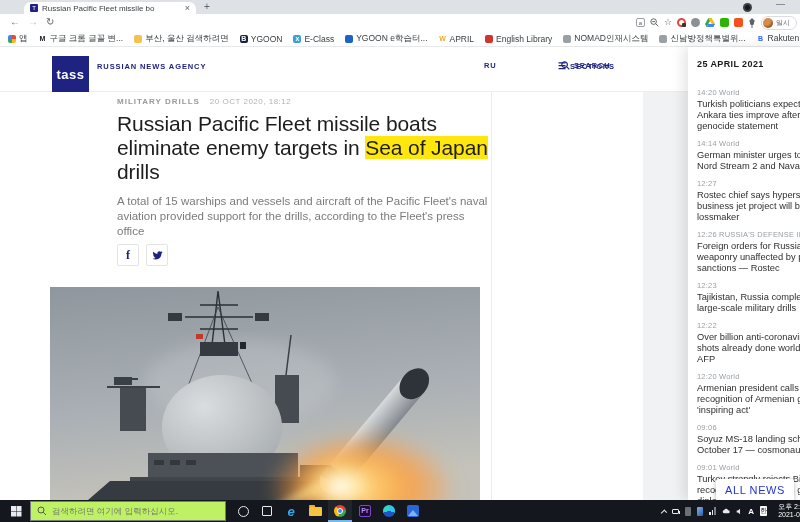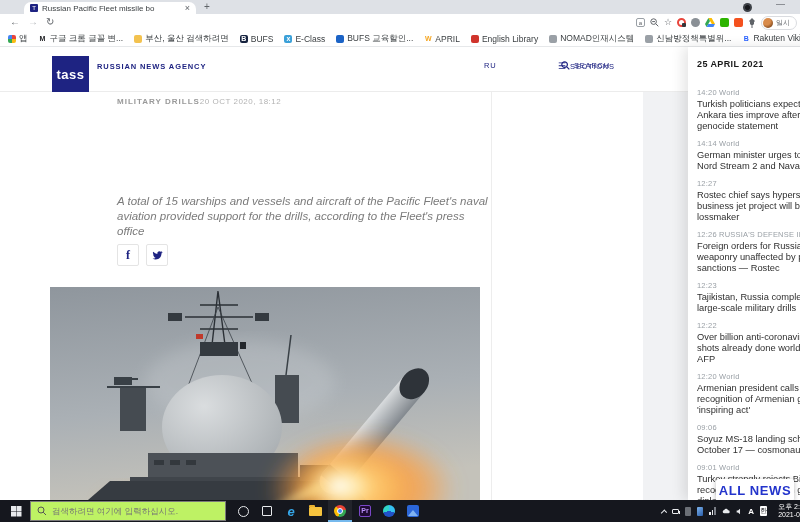--- a/index.html
+++ b/index.html
@@ -59,52 +59,52 @@
   .bi-red   { background:#d0342c; }
   .bi-globe { background:#9aa0a6; border-radius:50%; }
   .bi-vb    { color:#2962ff; }
 
   
   #site-header { position:absolute; top:47px; left:0; width:688px; height:45px; background:#fff;
                  border-bottom:1px solid #ececec; }
   .logo { position:absolute; left:52px; top:9px; width:37px; height:36px; background:#1e2382; color:#fff;
           font-size:13px; font-weight:bold; text-align:center; line-height:38px; letter-spacing:.5px; }
   .agency { position:absolute; left:97px; top:15px; font-size:7.5px; font-weight:bold; color:#1e2382; letter-spacing:.9px; }
-  .hnav { position:absolute; top:14px; font-size:7.5px; font-weight:normal; color:#1e2382; letter-spacing:.8px;
+  .hnav { position:absolute; top:14px; font-size:7.5px; font-weight:bold; color:#1e2382; letter-spacing:.8px;
           display:flex; align-items:center; gap:4px; }
   .hnav-ru { left:484px; } .hnav-search { left:524px;padding-left:37px; } .hnav-sections { left:558px; }
   .burger { font-size:9px; letter-spacing:0; }
 
   #divider { position:absolute; left:491px; top:92px; width:1px; height:408px; background:#ededed; }
   #gap-strip { position:absolute; left:643px; top:92px; width:45px; height:408px; background:#f1f2f4; }
 
-  .cat-row { position:absolute; left:117px; top:97px; display:flex; align-items:baseline; }
+  .cat-row { position:absolute; left:117px; top:97px; display:flex; gap:10px; align-items:baseline; }
   .cat { font-size:8px; font-weight:bold; color:#9a9a9a; letter-spacing:1px; }
   .cdate { font-size:8px; color:#b3b3b3; letter-spacing:.5px; }
   .headline { position:absolute; left:117px; top:112px; width:380px; font-size:21px; line-height:24px;
               font-weight:normal; color:#1d1d1d; letter-spacing:-.1px; }
   .hl { background:#ffe70e; color:#1d1d1d; }
-  .lead { position:absolute; left:117px; top:194px; width:374px; font-size:11.5px; line-height:15px; color:#7b7b7b;font-style:italic; }
+  .lead { position:absolute; left:117px; top:194px; width:374px; font-size:11.5px; line-height:15px; color:#7b7b7b; }
   .share { position:absolute; left:117px; top:244px; display:flex; gap:7px; }
   .sbtn { width:22px; height:22px; border:1px solid #e4e4e4; border-radius:2px; background:#fff;
           display:flex; align-items:center; justify-content:center; }
   .fb { font-family:"Liberation Serif", serif; font-weight:bold; font-size:12px; color:#1e2382; }
 
   .photo { position:absolute; left:50px; top:287px; width:430px; height:213px; overflow:hidden; background:#9aa1a8; }
 
   
   #flyout { position:absolute; left:688px; top:47px; width:166px; height:453px; background:#fff;
             box-shadow:-5px 0 12px rgba(0,0,0,.10); padding:12px 0 0 9px; z-index:10; overflow:hidden; }
   .fdate { font-size:9px; font-weight:bold; color:#1a1a1a; letter-spacing:.4px; margin-bottom:19px; }
   .fitem { margin-bottom:7px; }
   .fmeta { font-size:7.5px; color:#9aa0a6; line-height:10px; margin-bottom:1px; letter-spacing:.2px; }
   .ftitle { font-size:9.3px; color:#2f2f2f; line-height:11px; width:152px; }
   .allnews { position:absolute; left:716px; top:479px; width:78px; height:22px; background:#fff; z-index:11;
              border-radius:2px; box-shadow:0 1px 5px rgba(0,0,0,.28); display:flex; align-items:center;
-             justify-content:center; font-size:13px; font-weight:bold; color:#2334cc; letter-spacing:.6px; }
+             justify-content:center; font-size:11px; font-weight:normal; color:#2334cc; letter-spacing:.6px; }
 
   
   #taskbar { position:absolute; left:0; top:500px; width:800px; height:22px; background:#15171e; z-index:50; }
   .tb { position:absolute; top:0; height:22px; display:flex; align-items:center; justify-content:center; }
   .winlogo { left:6px; width:20px; }
   .winlogo span { width:4.5px; height:4.5px; background:#e8eaed; box-shadow:5.5px 0 #e8eaed, 0 5.5px #e8eaed, 5.5px 5.5px #e8eaed;
                   margin:-5px 5px 0 0; display:block; }
   .tsearch { left:30px; width:196px; height:20px; top:1px; background:#bef264; border:1px solid #7a7a7a;
              display:flex; align-items:center; gap:5px; padding:0 6px; }
   .tsearch input { border:0; outline:0; flex:1; font-size:8.5px; color:#444; font-family:"Liberation Sans",sans-serif; background:transparent; }
@@ -203,29 +203,29 @@
     <span class="bm">
         <i class="bi-m">M</i>
         <span>구글 크롬 글꼴 변...</span>
       </span>
     <span class="bm">
         <i class="bi-yell"></i>
         <span>부산, 울산 검색하려면</span>
       </span>
     <span class="bm">
         <i class="bi-bufs">B</i>
-        <span>BUFS</span>
+        <span>YGOON</span>
       </span>
     <span class="bm">
         <i class="bi-ecls">x</i>
         <span>E-Class</span>
       </span>
     <span class="bm">
         <i class="bi-bluec"></i>
-        <span>BUFS 교육할인...</span>
+        <span>YGOON e학습터...</span>
       </span>
     <span class="bm">
         <i class="bi-w">W</i>
         <span>APRIL</span>
       </span>
     <span class="bm">
         <i class="bi-red"></i>
         <span>English Library</span>
       </span>
     <span class="bm">
@@ -260,20 +260,21 @@
     </div>
   </div>
 
   <div id="divider"></div>
   <div id="gap-strip"></div>
 
   <div class="cat-row">
     <span class="cat">MILITARY DRILLS</span>
     <span class="cdate">20 OCT 2020, 18:12</span>
   </div>
+  <h1 class="headline"><span>Russian Pacific Fleet missile boats eliminate enemy targets in </span><span class="hl">Sea of Japan</span><span> drills</span></h1>
   <p class="lead">A total of 15 warships and vessels and aircraft of the Pacific Fleet's naval aviation provided support for the drills, according to the Fleet's press office</p>
   <div class="share">
     <span class="sbtn">
         <span class="fb">f</span>
       </span>
     <span class="sbtn">
       <svg width="11" height="9" viewBox="0 0 10 8">
         <path fill="#1e2382" d="M9.5.9c-.35.16-.7.27-1.1.32.4-.24.7-.6.84-1.05-.37.22-.78.38-1.2.47A1.85 1.85 0 0 0 4.9 2.3c0 .15.02.3.05.43A5.25 5.25 0 0 1 1.14.66 1.85 1.85 0 0 0 1.7 3.13c-.3-.01-.58-.09-.83-.23v.02c0 .9.64 1.64 1.48 1.8-.15.05-.32.07-.49.07l-.35-.03c.24.73.92 1.27 1.73 1.28A3.7 3.7 0 0 1 .5 6.8a5.22 5.22 0 0 0 2.83.83c3.4 0 5.25-2.8 5.25-5.24v-.24c.36-.26.67-.58.92-.95z"></path>
       </svg>
     </span>

